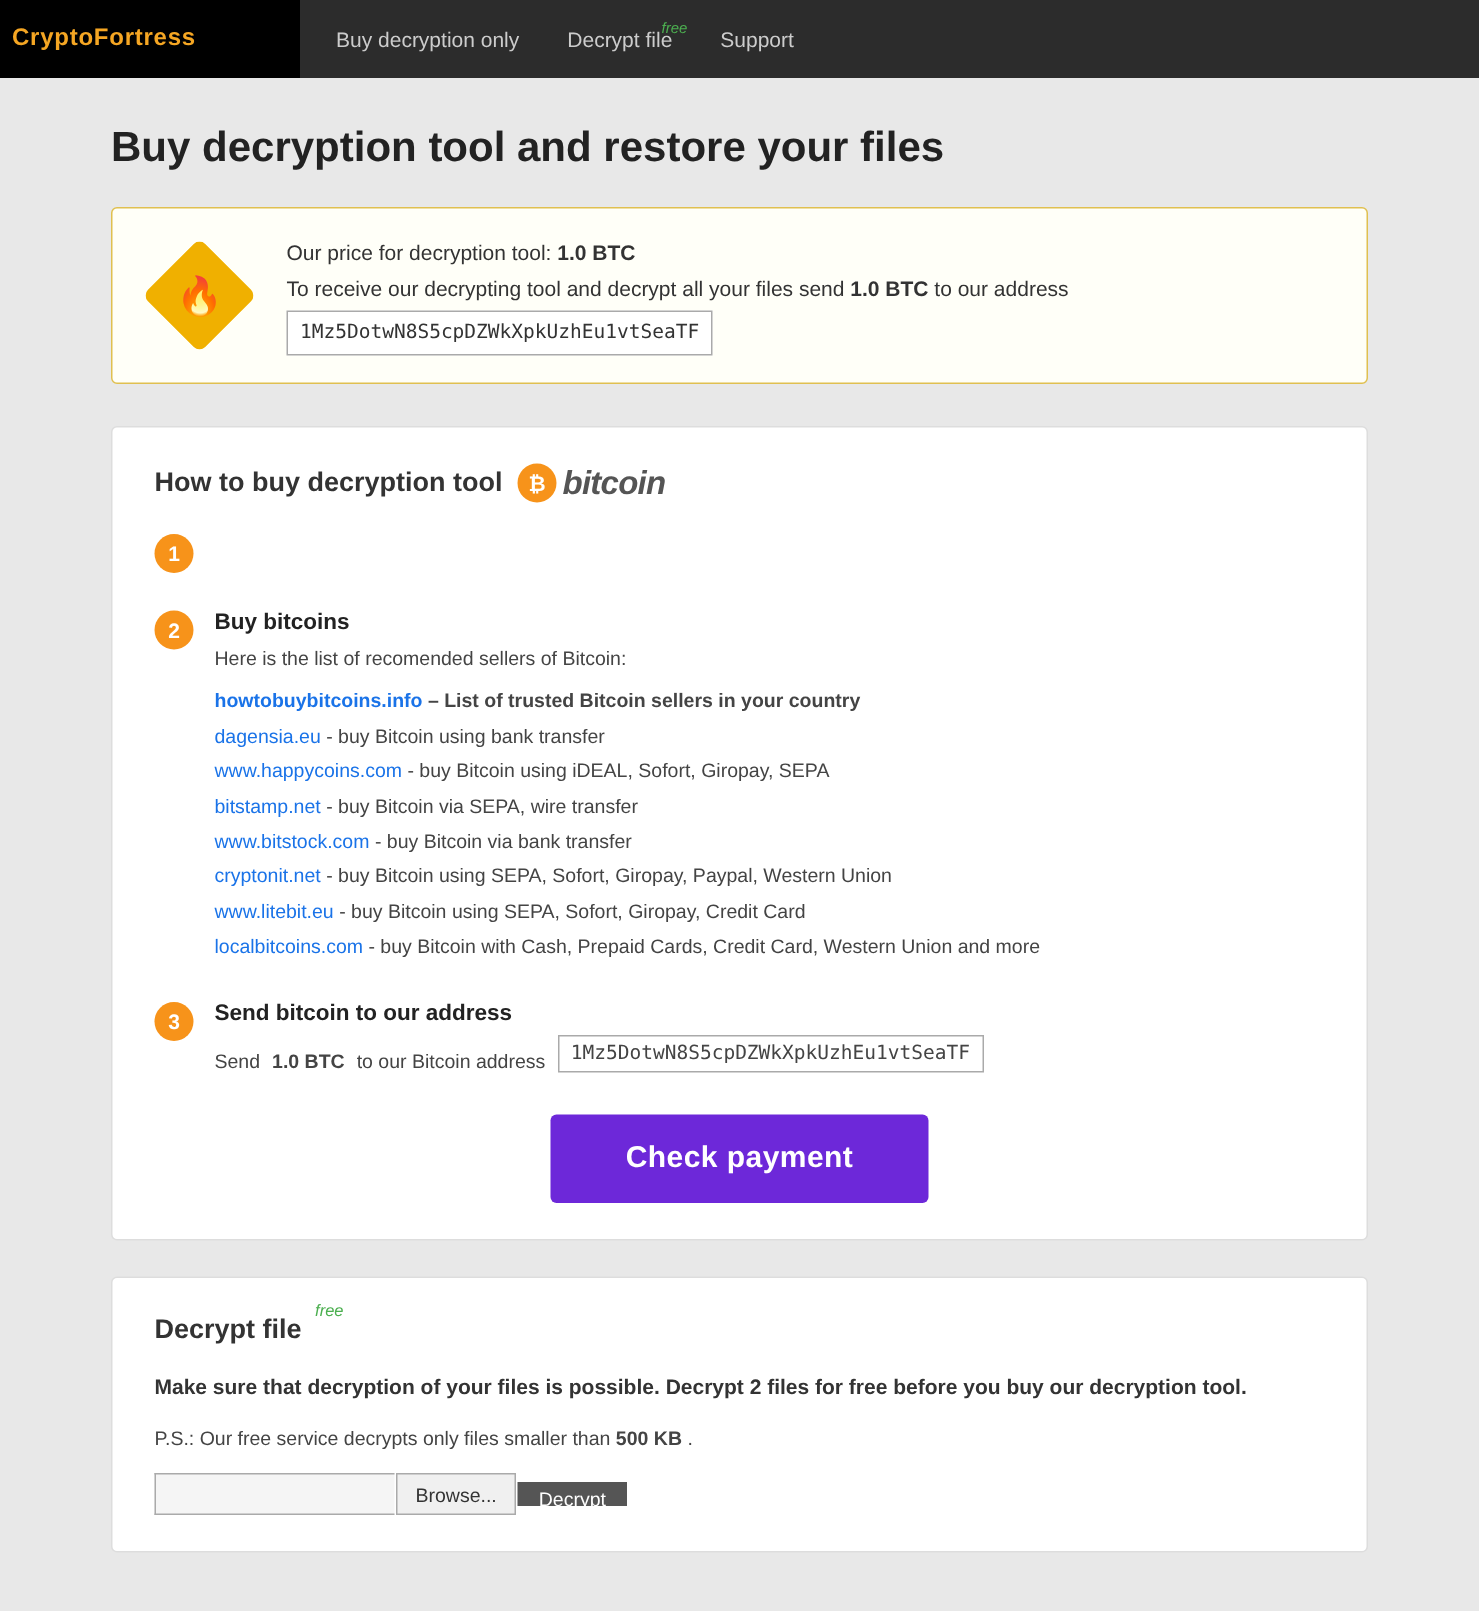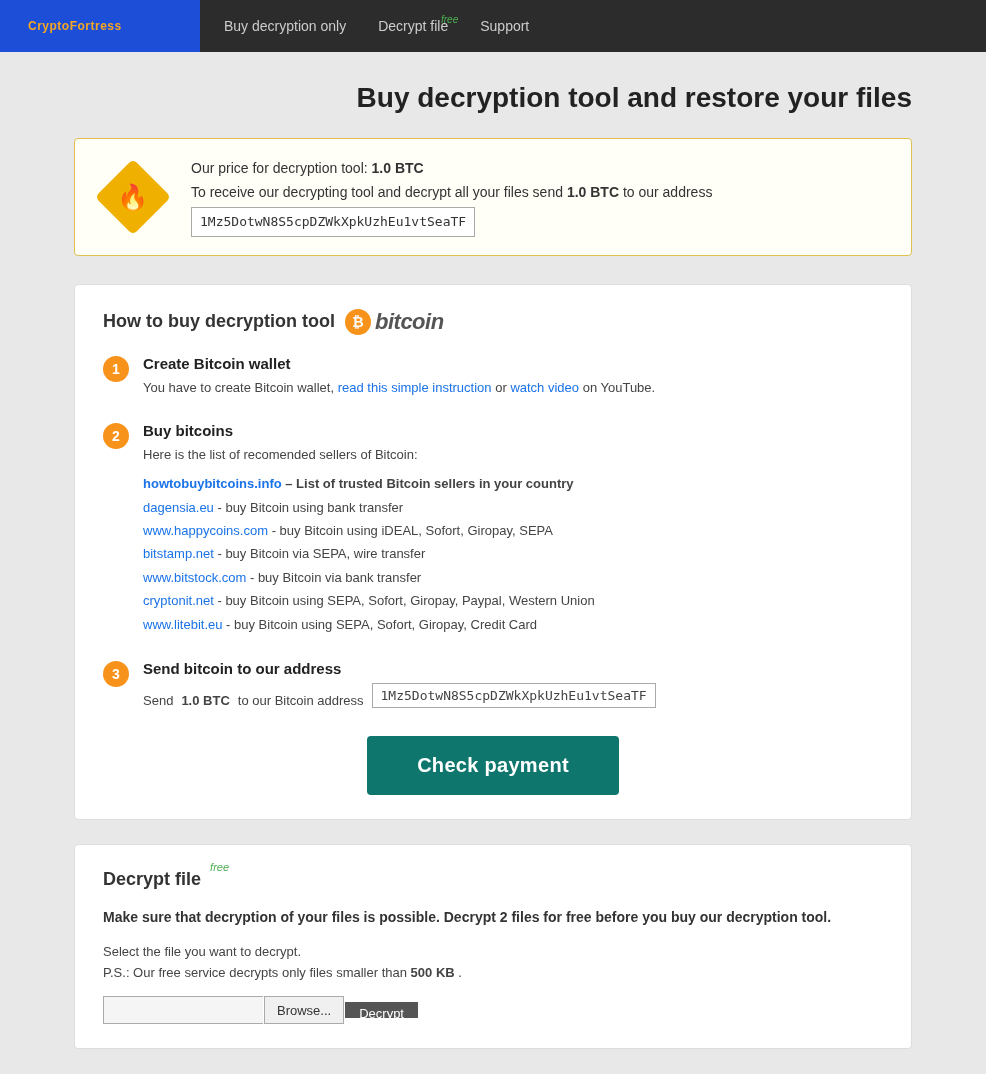--- a/index.html
+++ b/index.html
@@ -12,27 +12,27 @@
 
     
     nav {
       background: #2c2c2c;
       display: flex;
       align-items: center;
       padding: 0 0 0 0;
       height: 52px;
     }
     .nav-brand {
-      background: #1d4ed8;
-      padding: 0 28px;
+      background: #000000;
+      padding: 0 8px;
       height: 100%;
       display: flex;
       align-items: center;
       color: #fff;
-      font-size: 12px;
+      font-size: 16px;
       font-weight: bold;
       letter-spacing: 0.5px;
       min-width: 200px;
     }
     .nav-brand span { color: #f5a623; }
     .nav-links {
       display: flex;
       align-items: center;
       height: 100%;
       padding: 0 10px;
@@ -56,21 +56,21 @@
     }
 
     
     .main-content {
       max-width: 870px;
       margin: 0 auto;
       padding: 30px 16px;
     }
 
     h1.page-title {
-      text-align: right;
+      text-align: left;
       font-size: 28px;
       font-weight: bold;
       color: #222;
       margin-bottom: 24px;
     }
 
     
     .price-box {
       border: 1px solid #e0c050;
       background: #fffff8;
@@ -201,21 +201,21 @@
       padding: 4px 8px;
       font-family: monospace;
       font-size: 13px;
       background: #fff;
     }
 
     
     .check-payment-btn {
       display: block;
       margin: 28px auto 0 auto;
-      background: #0f766e;
+      background: #6d28d9;
       color: white;
       border: none;
       border-radius: 4px;
       padding: 18px 50px;
       font-size: 20px;
       font-weight: bold;
       cursor: pointer;
       letter-spacing: 0.3px;
     }
 
@@ -345,30 +345,20 @@
     <div class="card-title">
       <span>How to buy decryption tool</span>
       <div class="bitcoin-logo">
         <div class="btc-circle">₿</div>
         <span class="btc-word">bitcoin</span>
       </div>
     </div>
 
     <div class="step">
       <div class="step-num">1</div>
-      <div class="step-content">
-        <h3>Create Bitcoin wallet</h3>
-        <p>
-          <span>You have to create Bitcoin wallet,</span>
-          <a class="inline-link" href="#">read this simple instruction</a>
-          <span>or</span>
-          <a class="inline-link" href="#">watch video</a>
-          <span>on YouTube.</span>
-        </p>
-      </div>
     </div>
 
     <div class="step">
       <div class="step-num">2</div>
       <div class="step-content">
         <h3>Buy bitcoins</h3>
         <p>Here is the list of recomended sellers of Bitcoin:</p>
         <ul class="seller-list">
           <li>
             <a class="inline-link" href="#" style="font-weight:bold;">howtobuybitcoins.info</a>
@@ -390,20 +380,24 @@
             <a class="inline-link" href="#">www.bitstock.com</a>
             <span> - buy Bitcoin via bank transfer</span>
           </li>
           <li>
             <a class="inline-link" href="#">cryptonit.net</a>
             <span> - buy Bitcoin using SEPA, Sofort, Giropay, Paypal, Western Union</span>
           </li>
           <li>
             <a class="inline-link" href="#">www.litebit.eu</a>
             <span> - buy Bitcoin using SEPA, Sofort, Giropay, Credit Card</span>
+          </li>
+          <li>
+            <a class="inline-link" href="#">localbitcoins.com</a>
+            <span> - buy Bitcoin with Cash, Prepaid Cards, Credit Card, Western Union and more</span>
           </li>
         </ul>
       </div>
     </div>
 
     <div class="step">
       <div class="step-num">3</div>
       <div class="step-content">
         <h3>Send bitcoin to our address</h3>
         <div class="send-address-row">
@@ -418,21 +412,20 @@
     <button class="check-payment-btn">Check payment</button>
   </div>
 
   <div class="decrypt-card">
     <h2 class="decrypt-card-title">
       <span>Decrypt file</span>
       <span class="free-label">free</span>
     </h2>
 
     <p class="decrypt-info">Make sure that decryption of your files is possible. Decrypt 2 files for free before you buy our decryption tool.</p>
-    <p class="decrypt-sub">Select the file you want to decrypt.</p>
     <p class="decrypt-ps">
       <span>P.S.: Our free service decrypts only files smaller than</span>
       <strong>500 KB</strong>
       <span>.</span>
     </p>
     <div class="file-input-row">
       <div class="file-input-text"></div>
       <button class="browse-btn">Browse...</button>
       <button class="decrypt-btn">Decrypt</button>
     </div>

